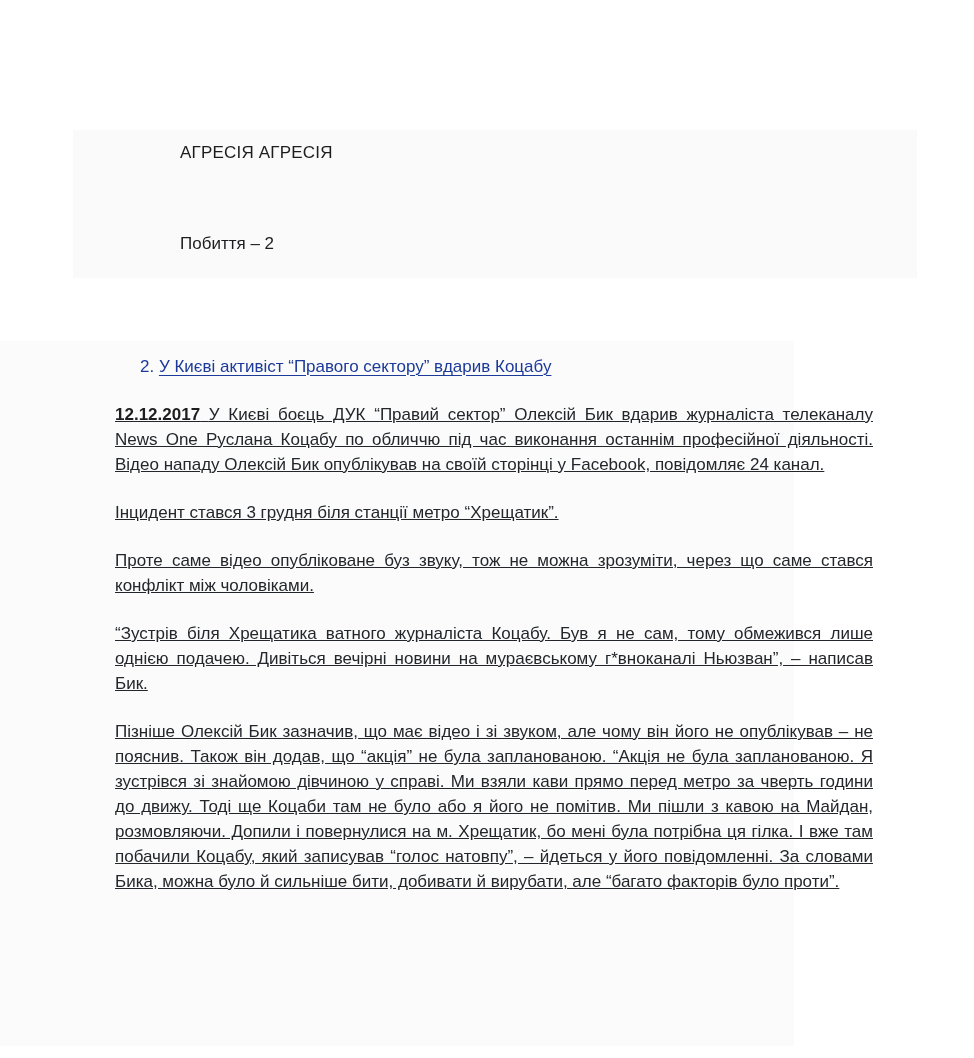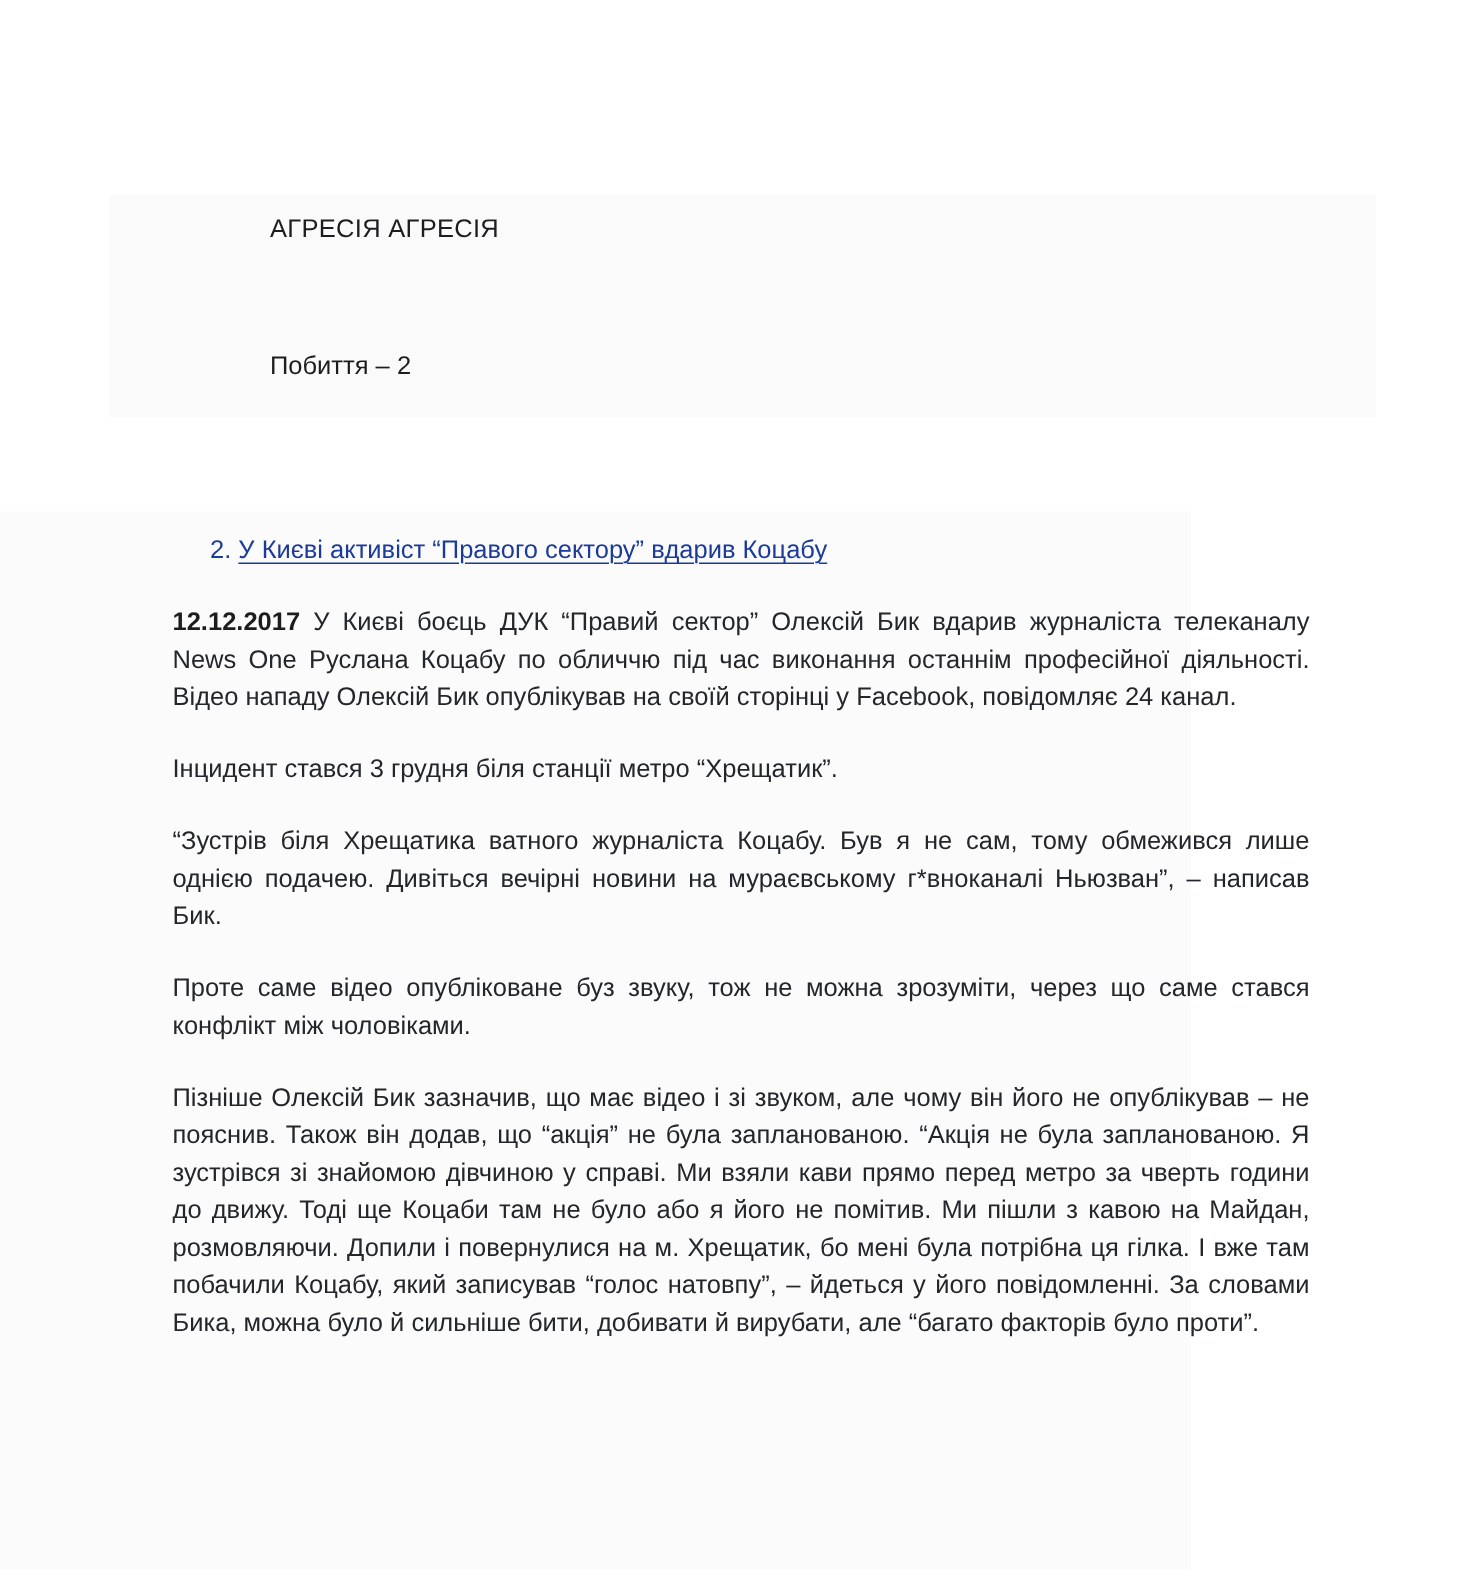--- a/index.html
+++ b/index.html
@@ -88,20 +88,21 @@
   }
   .article-body {
     position: absolute;
     left: 115px;
     top: 61px;
     width: 758px;
     font-size: 17px;
     line-height: 25px;
     color: var(--text, #23272b);
     text-align: justify;
+    text-decoration: underline;
   }
   .article-body p {
     margin: 0 0 23px 0;
   }
   .article-body p:last-child {
     margin-bottom: 0;
   }
   .article-date {
     font-weight: bold;
     color: var(--heading-text, #1d1d1f);
@@ -116,19 +117,19 @@
     <div class="summary-heading">АГРЕСІЯ АГРЕСІЯ</div>
     <div class="summary-subheading">Побиття – 2</div>
   </div>
 
   <div class="article-section">
     <div class="article-title-line"><span class="num-link-color">2. </span><a class="doc-link">У Києві активіст “Правого сектору” вдарив Коцабу</a></div>
 
     <div class="article-body">
       <p><span class="article-date">12.12.2017</span> <span>У Києві боєць ДУК “Правий сектор” Олексій Бик вдарив журналіста телеканалу News One Руслана Коцабу по обличчю під час виконання останнім професійної діяльності. Відео нападу Олексій Бик опублікував на своїй сторінці у Facebook, повідомляє 24 канал.</span></p>
       <p>Інцидент стався 3 грудня біля станції метро “Хрещатик”.</p>
+      <p>Проте саме відео опубліковане буз звуку, тож не можна зрозуміти, через що саме стався конфлікт між чоловіками.</p>
       <p>“Зустрів біля Хрещатика ватного журналіста Коцабу. Був я не сам, тому обмежився лише однією подачею. Дивіться вечірні новини на мураєвському г*вноканалі Ньюзван”, – написав Бик.</p>
-      <p>Проте саме відео опубліковане буз звуку, тож не можна зрозуміти, через що саме стався конфлікт між чоловіками.</p>
       <p>Пізніше Олексій Бик зазначив, що має відео і зі звуком, але чому він його не опублікував – не пояснив. Також він додав, що “акція” не була запланованою.  “Акція не була запланованою. Я зустрівся зі знайомою дівчиною у справі. Ми взяли кави прямо перед метро за чверть години до движу. Тоді ще Коцаби там не було або я його не помітив. Ми пішли з кавою на Майдан, розмовляючи. Допили і повернулися на м. Хрещатик, бо мені була потрібна ця гілка. І вже там побачили Коцабу, який записував “голос натовпу”, – йдеться у його повідомленні. За словами Бика, можна було й сильніше бити, добивати й вирубати, але “багато факторів було проти”.</p>
     </div>
   </div>
 
 </div>
 
 </body></html>

